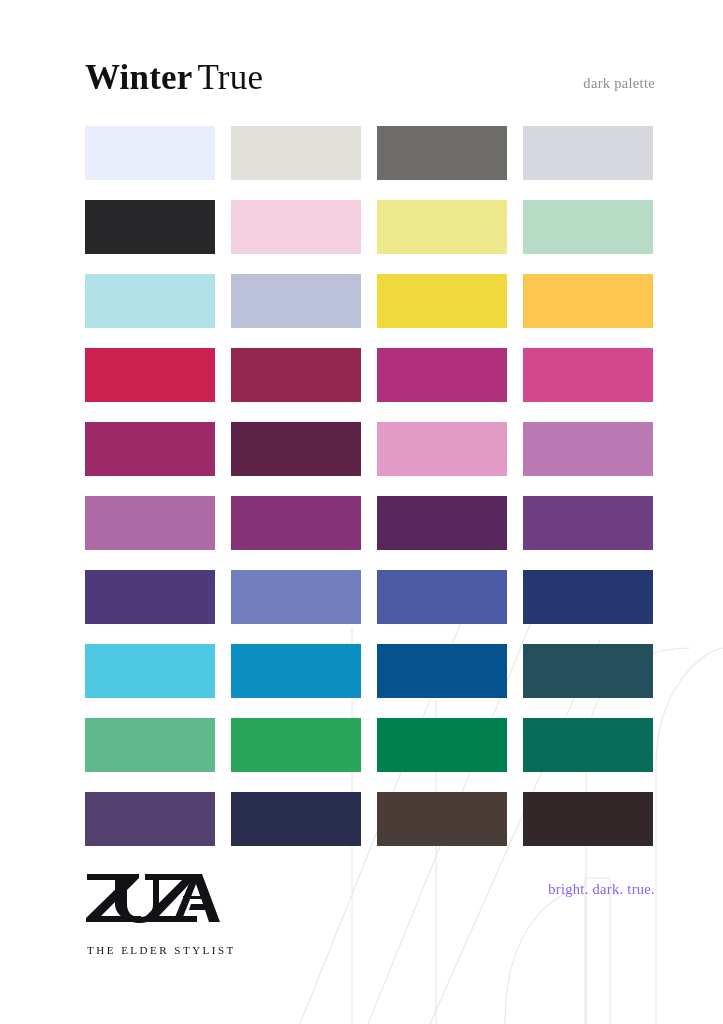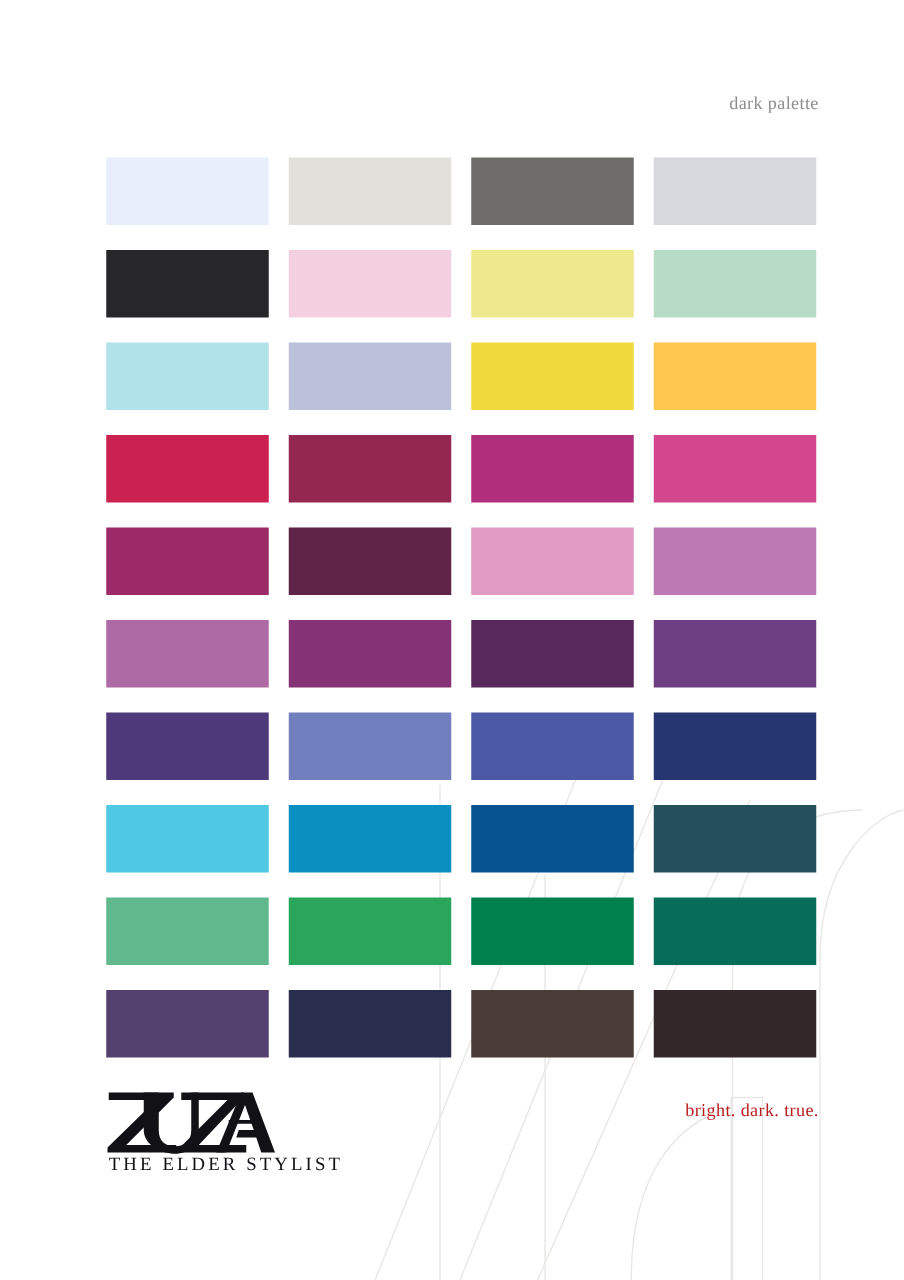--- a/index.html
+++ b/index.html
@@ -99,33 +99,33 @@
   .logo-block {
     position: absolute;
     left: 0;
     top: 0;
     width: 230px;
   }
   .logo-mark {
     display: block;
   }
   .logo-tagline {
-    margin-top: 0;
-    font-size: 15px;
+    margin-top: 20px;
+    font-size: 11px;
     letter-spacing: 2.5px;
     color: #121115;
     white-space: nowrap;
     padding-left: 2px;
   }
   .footer-note {
     position: absolute;
     right: 0;
     top: 9px;
     font-size: 14.5px;
-    color: #b91c1c;
+    color: #8b5cf6;
     letter-spacing: 0.3px;
     white-space: nowrap;
   }
 </style>
 </head>
 <body>
 
 <div class="page">
 
   <svg class="watermark" viewBox="0 0 723 1024" fill="none" xmlns="http://www.w3.org/2000/svg" aria-hidden="true">
@@ -136,20 +136,23 @@
       <path d="M352 1024 L352 628"></path>
       <path d="M436 1024 L436 700"></path>
       <path d="M690 648 C 640 648 586 676 586 760 L586 1024"></path>
       <path d="M723 648 C 700 652 656 690 656 766 L656 1024"></path>
       <path d="M585 1024 L585 878 L610 878 L610 1024"></path>
       <path d="M505 1024 C 505 940 540 898 585 886"></path>
     </g>
   </svg>
 
   <div class="header">
+    <div class="title">
+      <span class="t-bold">Winter</span><span class="t-light">True</span>
+    </div>
     <div class="kicker">dark palette</div>
   </div>
 
   <div class="grid" id="swatch-grid">
       <div class="row">
         <div class="swatch" title="#e8eefc" style="background: rgb(232, 238, 252);"></div>
         <div class="swatch" title="#e2e0da" style="background: rgb(226, 224, 218);"></div>
         <div class="swatch" title="#6e6c69" style="background: rgb(110, 108, 105);"></div>
         <div class="swatch" title="#d7d8dd" style="background: rgb(215, 216, 221);"></div>
       </div>

